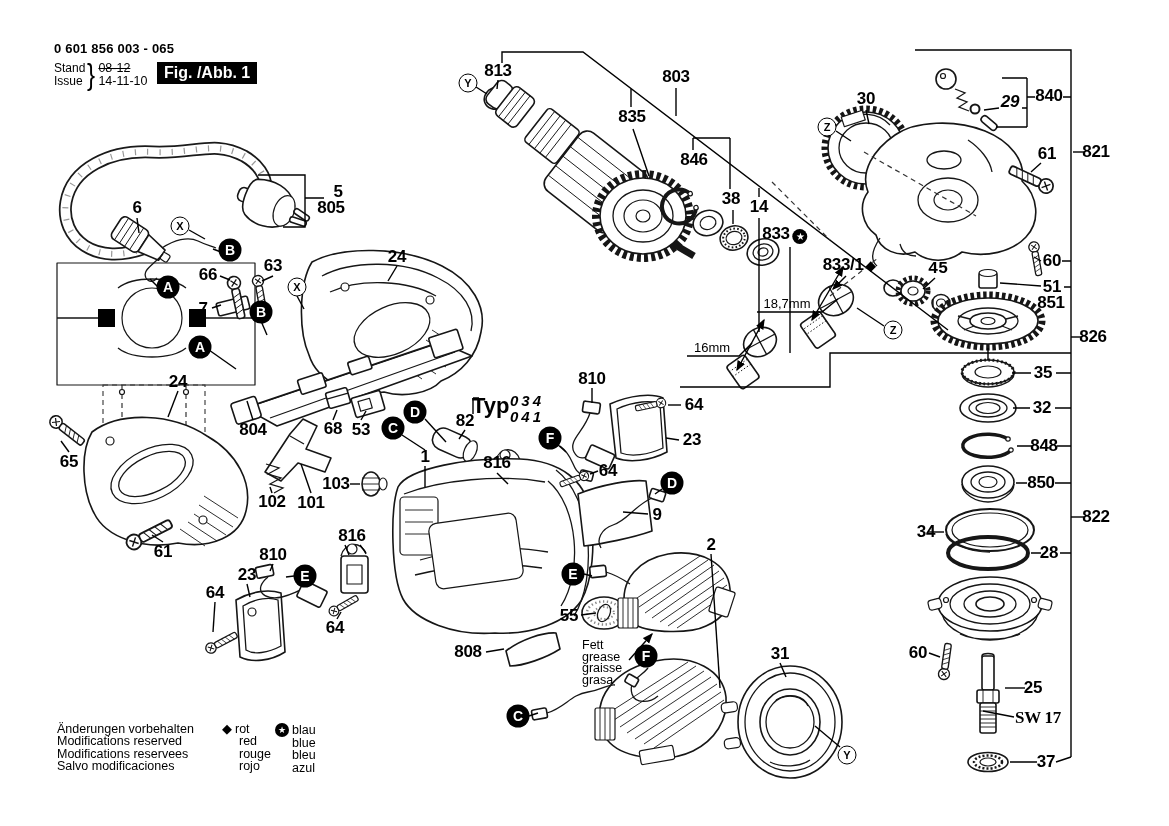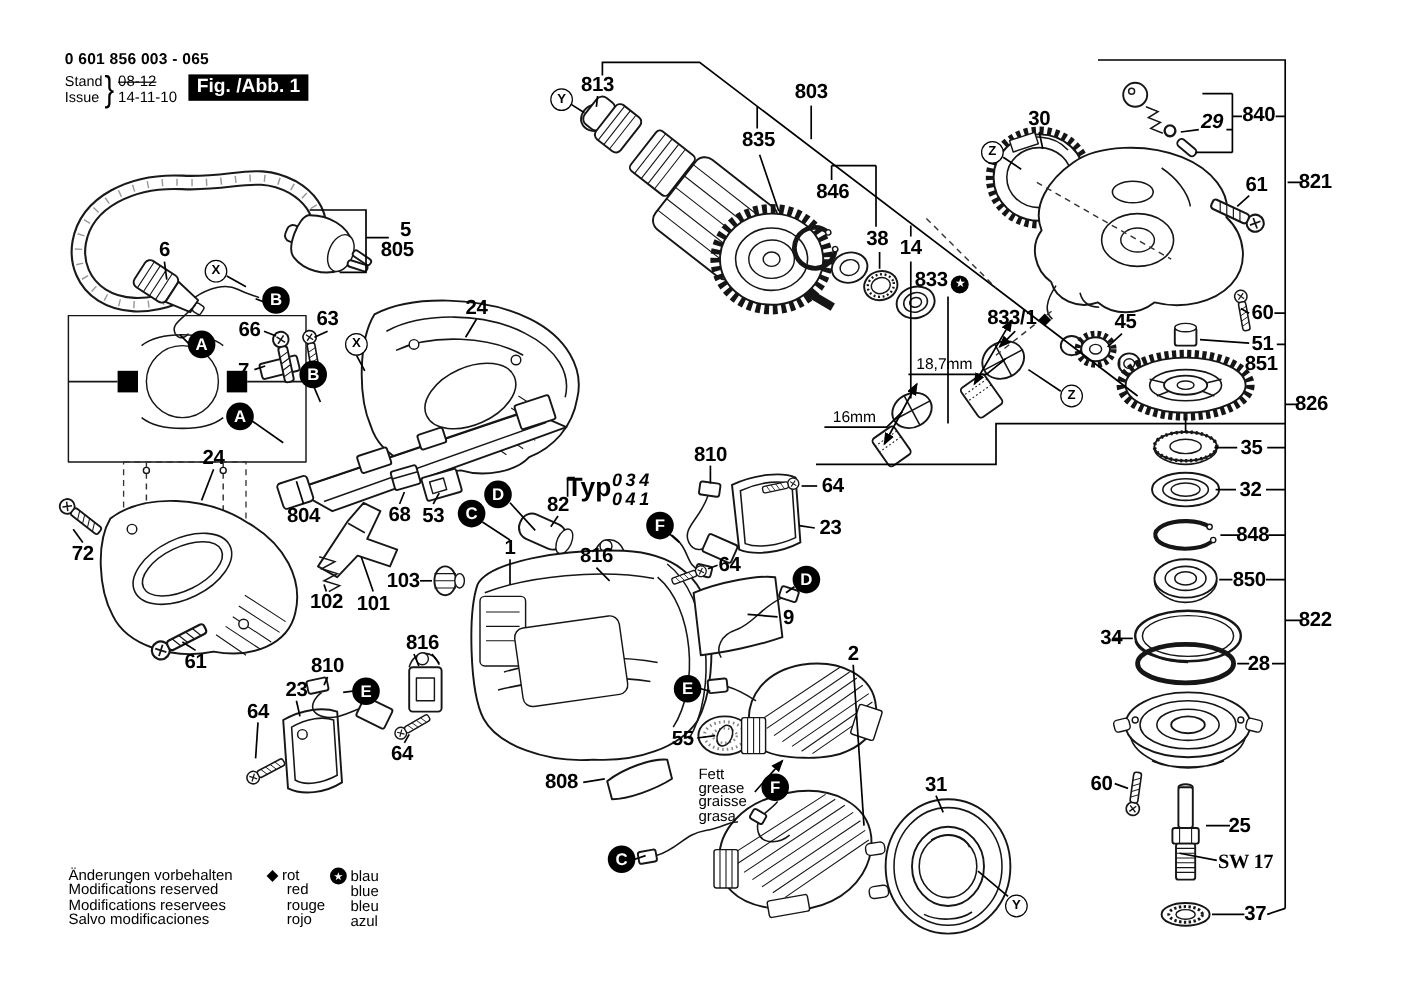--- a/index.html
+++ b/index.html
@@ -575,21 +575,21 @@
       <div class="lbl num" style="left: 694px; top: 160px;"><span>846</span></div>
       <div class="lbl num" style="left: 731px; top: 199px;"><span>38</span></div>
       <div class="lbl num" style="left: 759px; top: 207px;"><span>14</span></div>
       <div class="lbl num" style="left: 866px; top: 99px;"><span>30</span></div>
       <div class="lbl num" style="left: 1010px; top: 102px; font-style: italic;"><span>29</span></div>
       <div class="lbl num" style="left: 1049px; top: 96px;"><span>840</span></div>
       <div class="lbl num" style="left: 1047px; top: 154px;"><span>61</span></div>
       <div class="lbl num" style="left: 1096px; top: 152px;"><span>821</span></div>
       <div class="lbl num" style="left: 785px; top: 234px;"><span>833</span><span class="star-circle">★</span></div>
       <div class="lbl num" style="left: 849px; top: 265px;"><span>833/1</span><span class="dia">◆</span></div>
-      <div class="lbl num" style="left: 938px; top: 268px;"><span>45</span></div>
+      <div class="lbl num" style="left: 938px; top: 268px; font-family: Liberation Mono, monospace;"><span>45</span></div>
       <div class="lbl num" style="left: 1052px; top: 261px;"><span>60</span></div>
       <div class="lbl num" style="left: 1052px; top: 287px;"><span>51</span></div>
       <div class="lbl num" style="left: 1051px; top: 303px;"><span>851</span></div>
       <div class="lbl num" style="left: 1093px; top: 337px;"><span>826</span></div>
       <div class="lbl num" style="left: 1043px; top: 373px;"><span>35</span></div>
       <div class="lbl num" style="left: 1042px; top: 408px;"><span>32</span></div>
       <div class="lbl num" style="left: 1044px; top: 446px;"><span>848</span></div>
       <div class="lbl num" style="left: 1041px; top: 483px;"><span>850</span></div>
       <div class="lbl num" style="left: 915px; top: 532px; margin-left: 11px;"><span>34</span></div>
       <div class="lbl num" style="left: 1096px; top: 517px;"><span>822</span></div>
@@ -599,21 +599,21 @@
       <div class="lbl num" style="left: 1038px; top: 718px; font-family: Liberation Serif, serif;"><span>SW 17</span></div>
       <div class="lbl num" style="left: 1046px; top: 762px;"><span>37</span></div>
       <div class="lbl num" style="left: 338px; top: 192px;"><span>5</span></div>
       <div class="lbl num" style="left: 331px; top: 208px;"><span>805</span></div>
       <div class="lbl num" style="left: 137px; top: 208px;"><span>6</span></div>
       <div class="lbl num" style="left: 208px; top: 275px;"><span>66</span></div>
       <div class="lbl num" style="left: 273px; top: 266px;"><span>63</span></div>
       <div class="lbl num" style="left: 203px; top: 309px;"><span>7</span></div>
       <div class="lbl num" style="left: 397px; top: 257px;"><span>24</span></div>
       <div class="lbl num" style="left: 178px; top: 382px;"><span>24</span></div>
-      <div class="lbl num" style="left: 69px; top: 462px;"><span>72</span></div>
+      <div class="lbl num" style="left: 69px; top: 462px;"><span>65</span></div>
       <div class="lbl num" style="left: 163px; top: 552px;"><span>61</span></div>
       <div class="lbl num" style="left: 272px; top: 502px;"><span>102</span></div>
       <div class="lbl num" style="left: 336px; top: 484px;"><span>103</span></div>
       <div class="lbl num" style="left: 311px; top: 503px;"><span>101</span></div>
       <div class="lbl num" style="left: 253px; top: 430px;"><span>804</span></div>
       <div class="lbl num" style="left: 333px; top: 429px;"><span>68</span></div>
       <div class="lbl num" style="left: 361px; top: 430px;"><span>53</span></div>
       <div class="lbl num" style="left: 465px; top: 421px;"><span>82</span></div>
       <div class="lbl num" style="left: 425px; top: 457px;"><span>1</span></div>
       <div class="lbl num" style="left: 592px; top: 379px;"><span>810</span></div>

